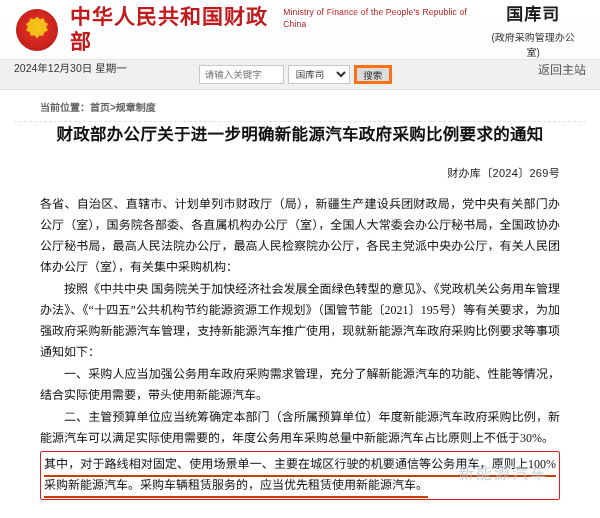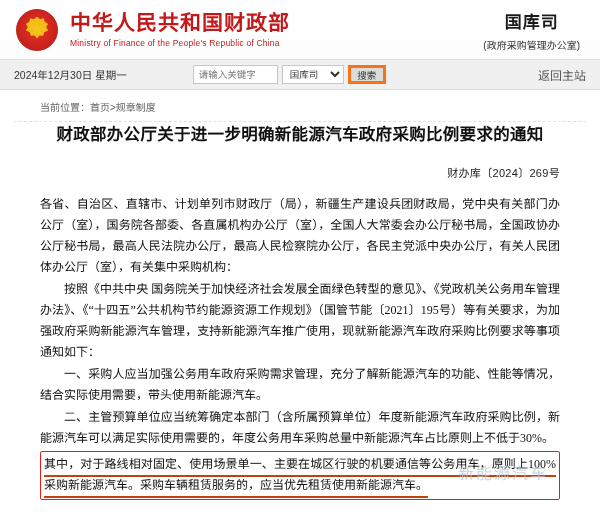--- a/index.html
+++ b/index.html
@@ -51,21 +51,21 @@
   }
   .emblem .star {
     position: absolute;
     left: 17px; top: 15px;
     color: #f5c518;
     font-size: 13px;
     line-height: 13px;
   }
   .title-block {
     display: flex;
-    flex-direction: column;
+    flex-direction: row;
     justify-content: center;
   }
   .title-cn {
     font-family: "Liberation Serif", serif;
     font-size: 21px;
     font-weight: bold;
     color: #c3191b;
     letter-spacing: 1px;
     line-height: 25px;
   }
@@ -93,24 +93,24 @@
     color: #333;
     margin-top: 4px;
   }
 
   
   .navbar {
     height: 30px;
     background: #f0f0f0;
     border-bottom: 1px solid #dcdcdc;
     display: flex;
-    align-items: center;
     padding: 0 14px;
     font-size: 10.5px;
     color: #333;
+    gap: 6px;
   }
   .nav-date { white-space: nowrap; }
   .search-wrap {
     margin-left: 66px;
     display: flex;
     align-items: center;
     gap: 4px;
   }
   .search-input {
     width: 85px;
@@ -153,20 +153,21 @@
   }
 
   
   .breadcrumb {
     font-size: 10px;
     color: #666;
     padding: 9px 14px 0 26px;
     border-bottom: 1px dashed #e0e0e0;
     padding-bottom: 7px;
     margin: 0 14px;
+    font-weight: bold;
   }
   .breadcrumb a { color: #666; text-decoration: none; cursor: pointer; }
 
   
   .doc {
     padding: 0 40px;
   }
   .doc-title {
     font-family: "Liberation Serif", serif;
     font-size: 16.5px;

